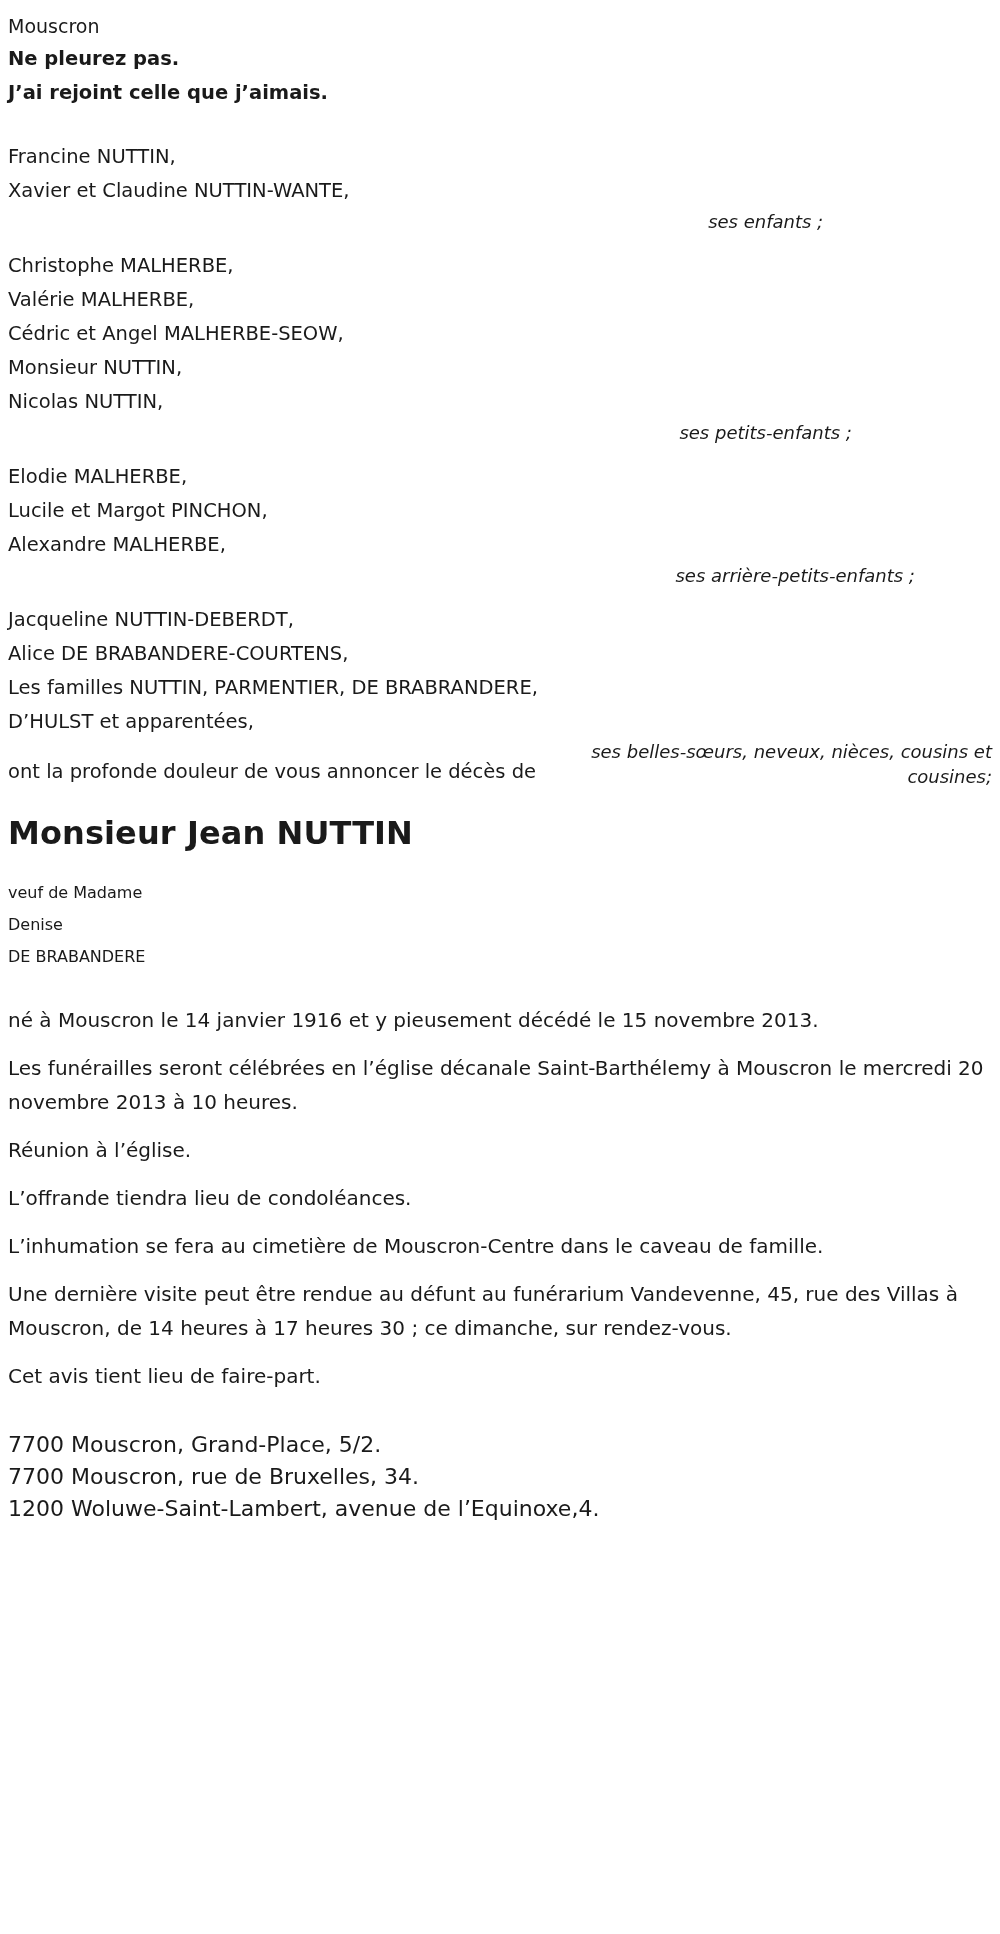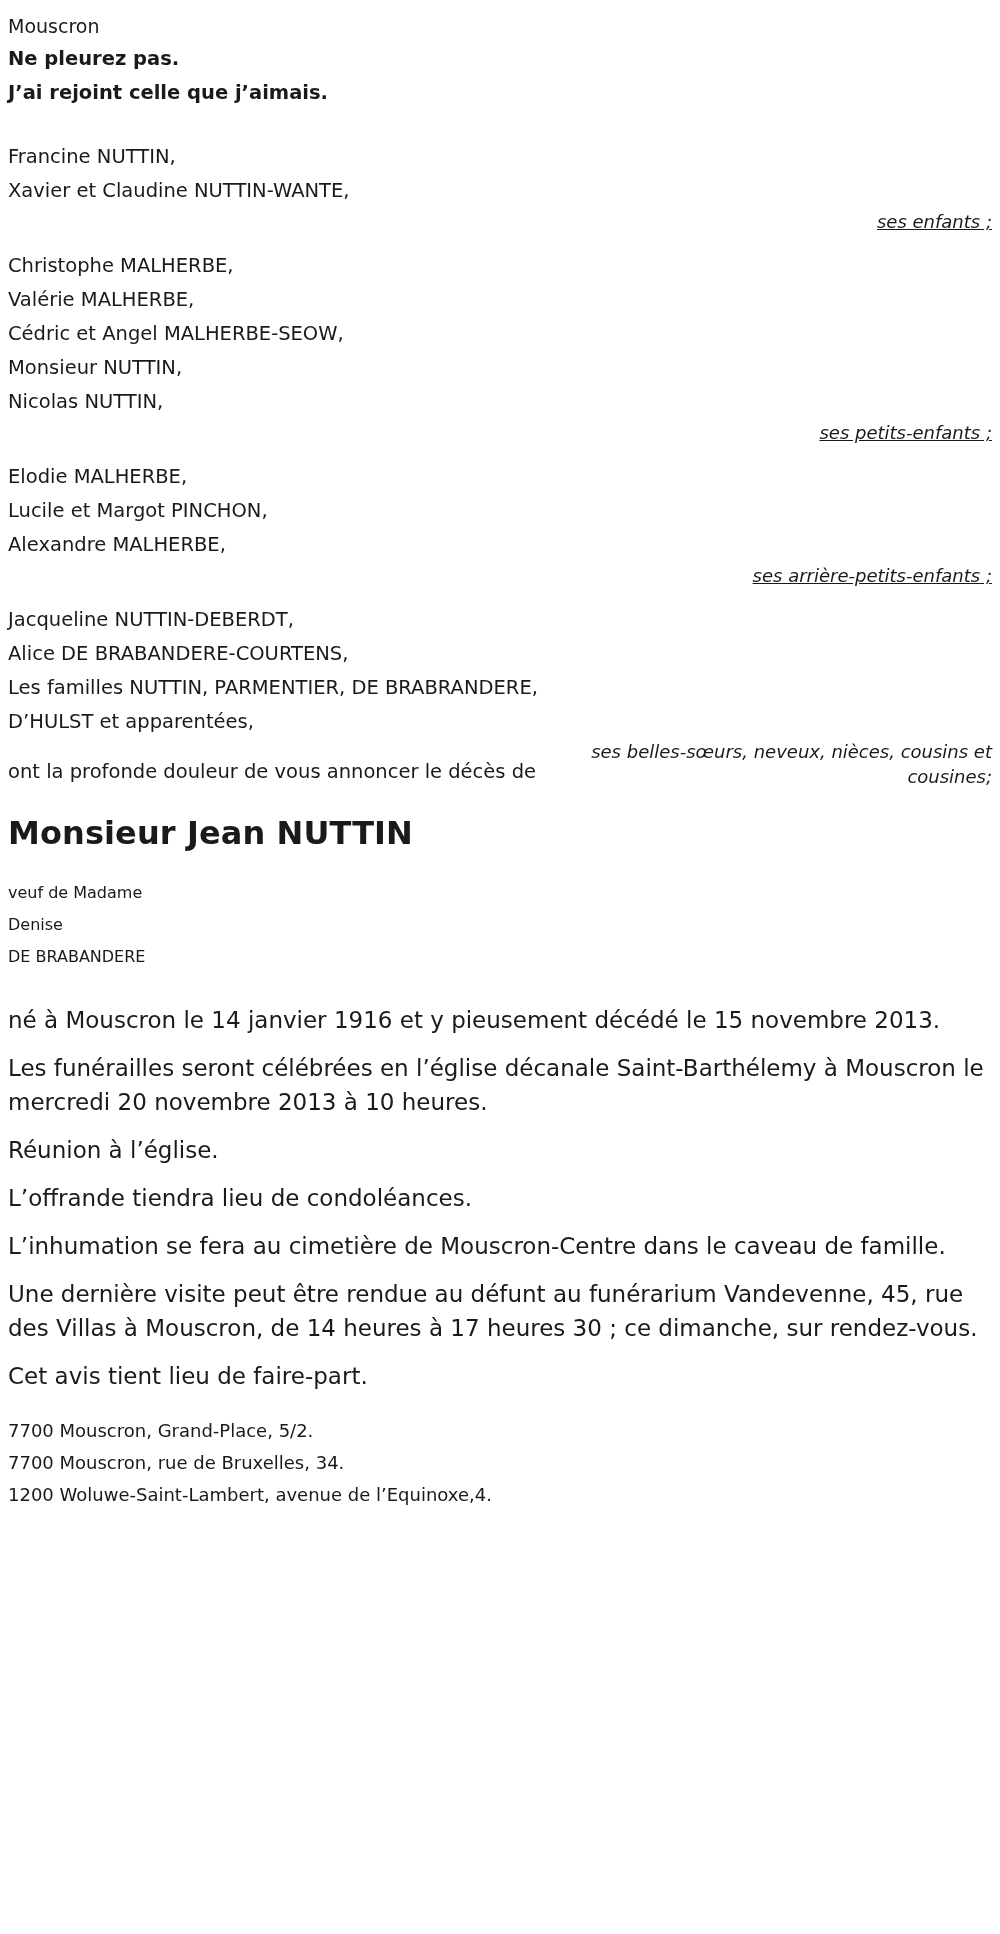--- a/index.html
+++ b/index.html
@@ -40,24 +40,23 @@
   }
   .names { }
   .name {
     font-size: 19.5px;
     line-height: 34px;
   }
   .relation {
     font-style: italic;
     font-size: 18px;
     line-height: 27px;
-    text-align: right;
+    text-align: center;
     width: 100%;
     box-sizing: border-box;
-    text-decoration: underline;
   }
   .relation.w-narrow {
     width: 46%;
     margin-left: 54%;
   }
   .relation.w-mid {
     width: 40%;
     margin-left: 60%;
   }
 
@@ -87,28 +86,28 @@
     font-weight: bold;
     font-size: 32px;
     line-height: 44px;
     letter-spacing: 0.1px;
   }
   .widow-line {
     font-size: 16px;
     line-height: 32px;
   }
   .para {
-    font-size: 23px;
+    font-size: 20px;
     line-height: 34px;
     margin: 0 0 14px 0;
     max-width: 980px;
   }
-  .para:last-child { margin-bottom: 0; }
+  .para:last-child { margin-bottom: 14px; }
   .addr {
-    font-size: 18px;
+    font-size: 22px;
     line-height: 32px;
   }
 </style>
 </head>
 <body>
 
 <div class="notice">
 
   <div class="city">Mouscron</div>
 

